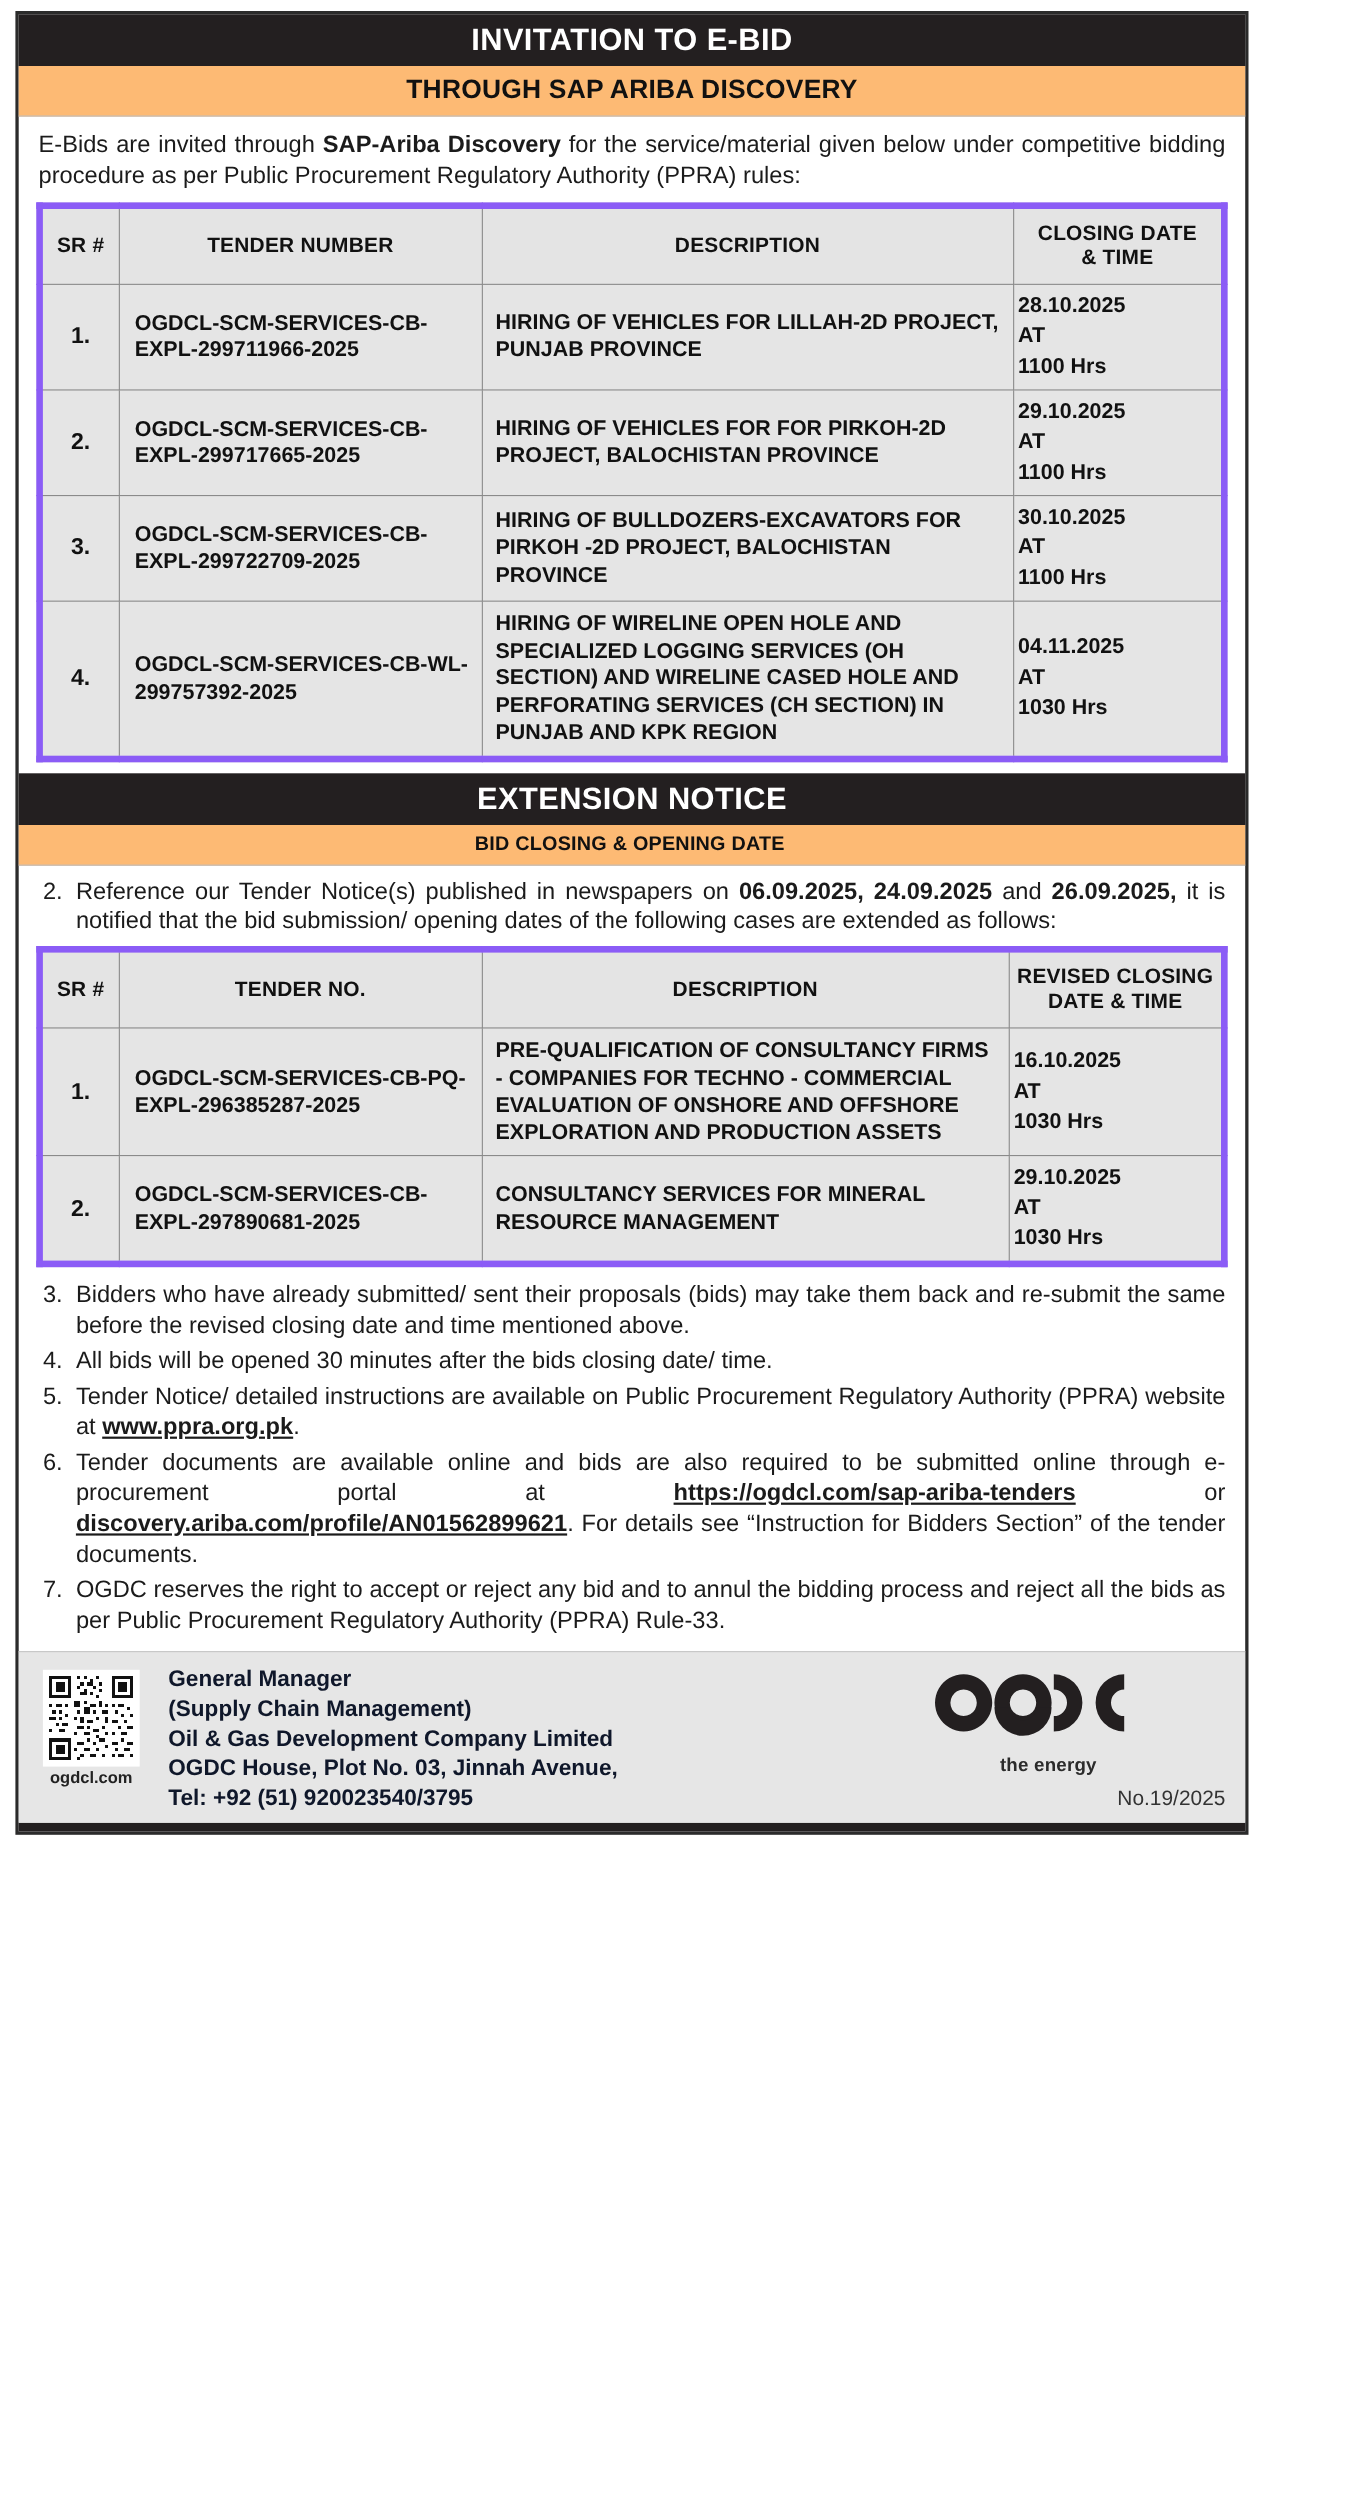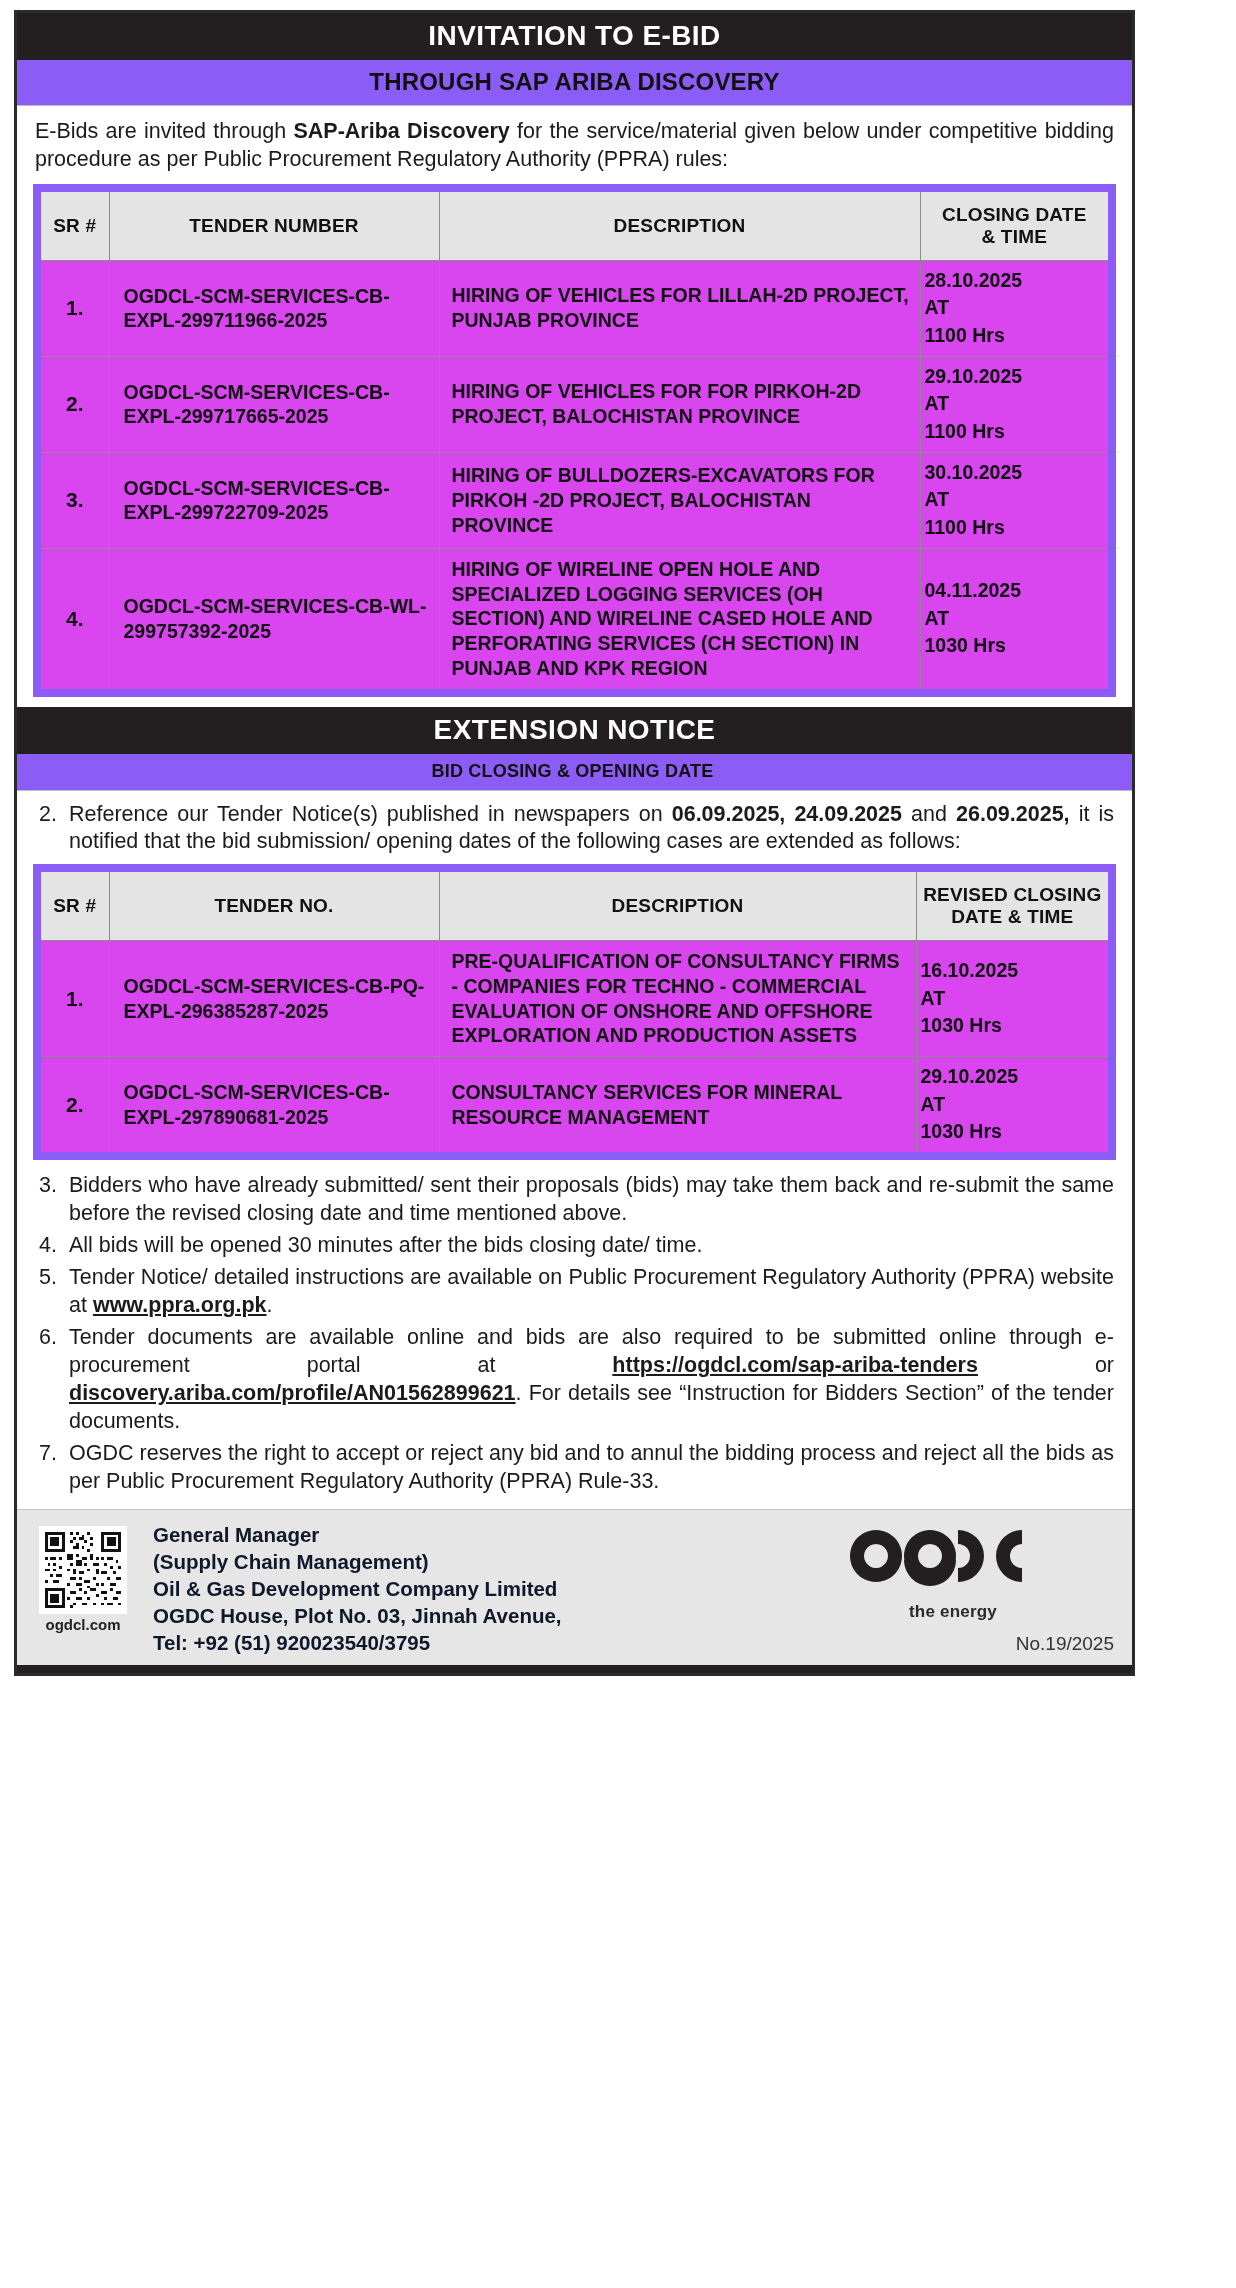--- a/index.html
+++ b/index.html
@@ -29,21 +29,21 @@
   .banner-black {
     background: #231f20;
     color: #ffffff;
     text-align: center;
     font-weight: bold;
     font-size: 28px;
     letter-spacing: 0.4px;
     padding: 7px 0 8px 0;
   }
   .banner-grey {
-    background: #8b5cf6;
+    background: #fdba74;
     color: #111;
     text-align: center;
     font-weight: bold;
     font-size: 24px;
     letter-spacing: 0.2px;
     padding: 8px 0 9px 0;
     border-bottom: 1px solid #bdbdbd;
   }
   .banner-grey.small {
     font-size: 18px;
@@ -58,22 +58,22 @@
     padding: 12px 18px 6px 18px;
     color: #1b1b1b;
   }
   .intro b { font-weight: bold; }
 
   
   .tbl-wrap { padding: 4px 16px 10px 16px; }
   table.tender {
     width: 100%;
     border-collapse: collapse;
-    border: 8px solid #8b5cf6;
-    background: #d946ef;
+    border: 6px solid #8b5cf6;
+    background: #e5e5e5;
   }
   table.tender th, table.tender td {
     border: 1px solid #8a8a8a;
     vertical-align: middle;
   }
   table.tender thead th {
     background: #e4e4e4;
     font-size: 19px;
     font-weight: bold;
     text-align: center;

